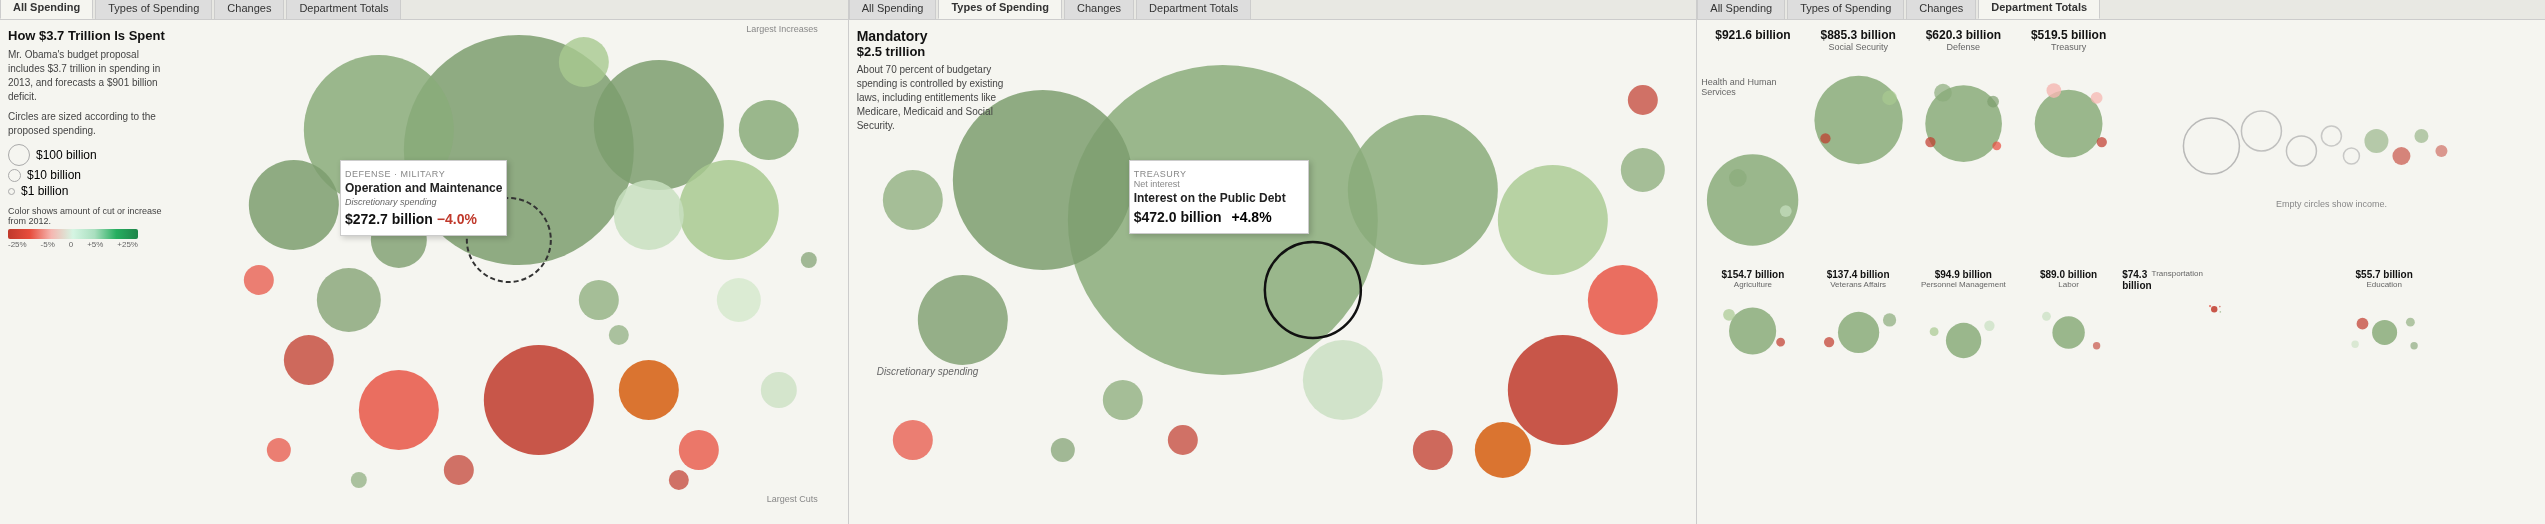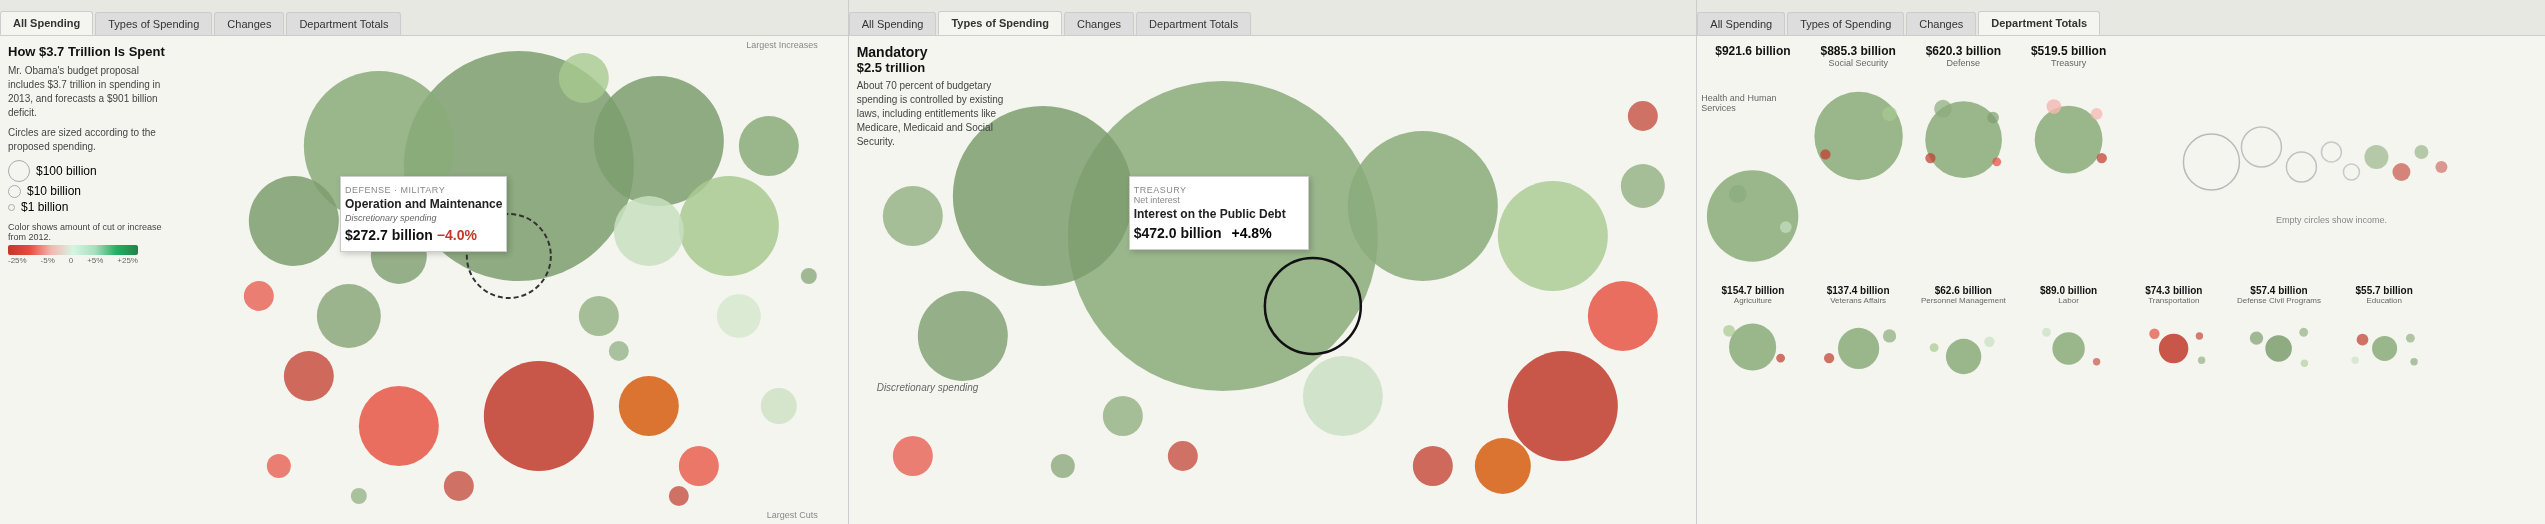--- a/index.html
+++ b/index.html
@@ -23,21 +23,21 @@
       position: relative;
       overflow: hidden;
     }
     .panel:last-child { border-right: none; }
 
     
     .tab-bar {
       display: flex;
       background: #e8e8e3;
       border-bottom: 1px solid #ccc;
-      height: 36px;
+      height: 20px;
       align-items: flex-end;
     }
     .tab {
       padding: 5px 12px;
       font-size: 11px;
       color: #333;
       border: 1px solid #ccc;
       border-bottom: none;
       background: #ddd;
       margin-right: 2px;
@@ -430,60 +430,50 @@
           <div style="font-size:10px; font-weight:bold; color:#111;">$137.4 billion</div>
           <div style="font-size:8px; color:#666; margin-bottom:2px;">Veterans Affairs</div>
           <svg width="100%" height="80" viewBox="0 0 140 80">
             <circle cx="70" cy="42" r="28" fill="#8aab7a" opacity="0.85"></circle>
             <circle cx="112" cy="25" r="9" fill="#8aab7a" opacity="0.7"></circle>
             <circle cx="30" cy="55" r="7" fill="#c0392b" opacity="0.7"></circle>
           </svg>
         </div>
 
         <div style="grid-column:3; grid-row:2; display:flex; flex-direction:column; align-items:center; padding-top:2px;">
-          <div style="font-size:10px; font-weight:bold; color:#111;">$62.6 billion</div>
+          <div style="font-size:10px; font-weight:bold; color:#111;">$94.9 billion</div>
           <div style="font-size:8px; color:#666; margin-bottom:10px;">Personnel Management</div>
           <svg width="100%" height="80" viewBox="0 0 140 80">
             <circle cx="70" cy="42" r="24" fill="#8aab7a" opacity="0.85"></circle>
             <circle cx="105" cy="22" r="7" fill="#c8dfc0" opacity="0.7"></circle>
             <circle cx="30" cy="30" r="6" fill="#a8c990" opacity="0.7"></circle>
           </svg>
         </div>
 
         <div style="grid-column:4; grid-row:2; display:flex; flex-direction:column; align-items:center; padding-top:2px;">
           <div style="font-size:10px; font-weight:bold; color:#111;">$89.0 billion</div>
           <div style="font-size:8px; color:#666; margin-bottom:2px;">Labor</div>
           <svg width="100%" height="80" viewBox="0 0 140 80">
             <circle cx="70" cy="42" r="22" fill="#8aab7a" opacity="0.85"></circle>
             <circle cx="40" cy="20" r="6" fill="#c8dfc0" opacity="0.7"></circle>
             <circle cx="108" cy="60" r="5" fill="#c0392b" opacity="0.6"></circle>
           </svg>
         </div>
 
-        <div style="grid-column:5; grid-row:2; display:flex; flex-direction:column; align-items:center; padding-top:2px;">
+        <div style="grid-column:5; grid-row:2; display:flex; flex-direction:row; padding-top:2px;">
           <div style="font-size:10px; font-weight:bold; color:#111;">$74.3 billion</div>
           <div style="font-size:8px; color:#666; margin-bottom:2px;">Transportation</div>
           <svg width="100%" height="80" viewBox="0 0 140 80">
             <circle cx="70" cy="42" r="20" fill="#c0392b" opacity="0.85"></circle>
             <circle cx="44" cy="22" r="7" fill="#e74c3c" opacity="0.7"></circle>
             <circle cx="105" cy="25" r="5" fill="#c0392b" opacity="0.65"></circle>
             <circle cx="108" cy="58" r="5" fill="#8aab7a" opacity="0.65"></circle>
           </svg>
         </div>
 
-        <div style="grid-column:6; grid-row:2; display:flex; flex-direction:column; align-items:center; padding-top:2px;">
-          <div style="font-size:10px; font-weight:bold; color:#111;">$57.4 billion</div>
-          <div style="font-size:8px; color:#666; margin-bottom:2px;">Defense Civil Programs</div>
-          <svg width="100%" height="80" viewBox="0 0 140 80">
-            <circle cx="70" cy="42" r="18" fill="#7d9e6e" opacity="0.85"></circle>
-            <circle cx="40" cy="28" r="9" fill="#7d9e6e" opacity="0.7"></circle>
-            <circle cx="104" cy="20" r="6" fill="#8aab7a" opacity="0.65"></circle>
-            <circle cx="105" cy="62" r="5" fill="#a8c990" opacity="0.6"></circle>
-          </svg>
-        </div>
 
         <div style="grid-column:7; grid-row:2; display:flex; flex-direction:column; align-items:center; padding-top:2px;">
           <div style="font-size:10px; font-weight:bold; color:#111;">$55.7 billion</div>
           <div style="font-size:8px; color:#666; margin-bottom:2px;">Education</div>
           <svg width="100%" height="80" viewBox="0 0 140 80">
             <circle cx="70" cy="42" r="17" fill="#8aab7a" opacity="0.85"></circle>
             <circle cx="40" cy="30" r="8" fill="#c0392b" opacity="0.7"></circle>
             <circle cx="105" cy="28" r="6" fill="#8aab7a" opacity="0.65"></circle>
             <circle cx="30" cy="58" r="5" fill="#c8dfc0" opacity="0.6"></circle>
             <circle cx="110" cy="60" r="5" fill="#7d9e6e" opacity="0.6"></circle>

